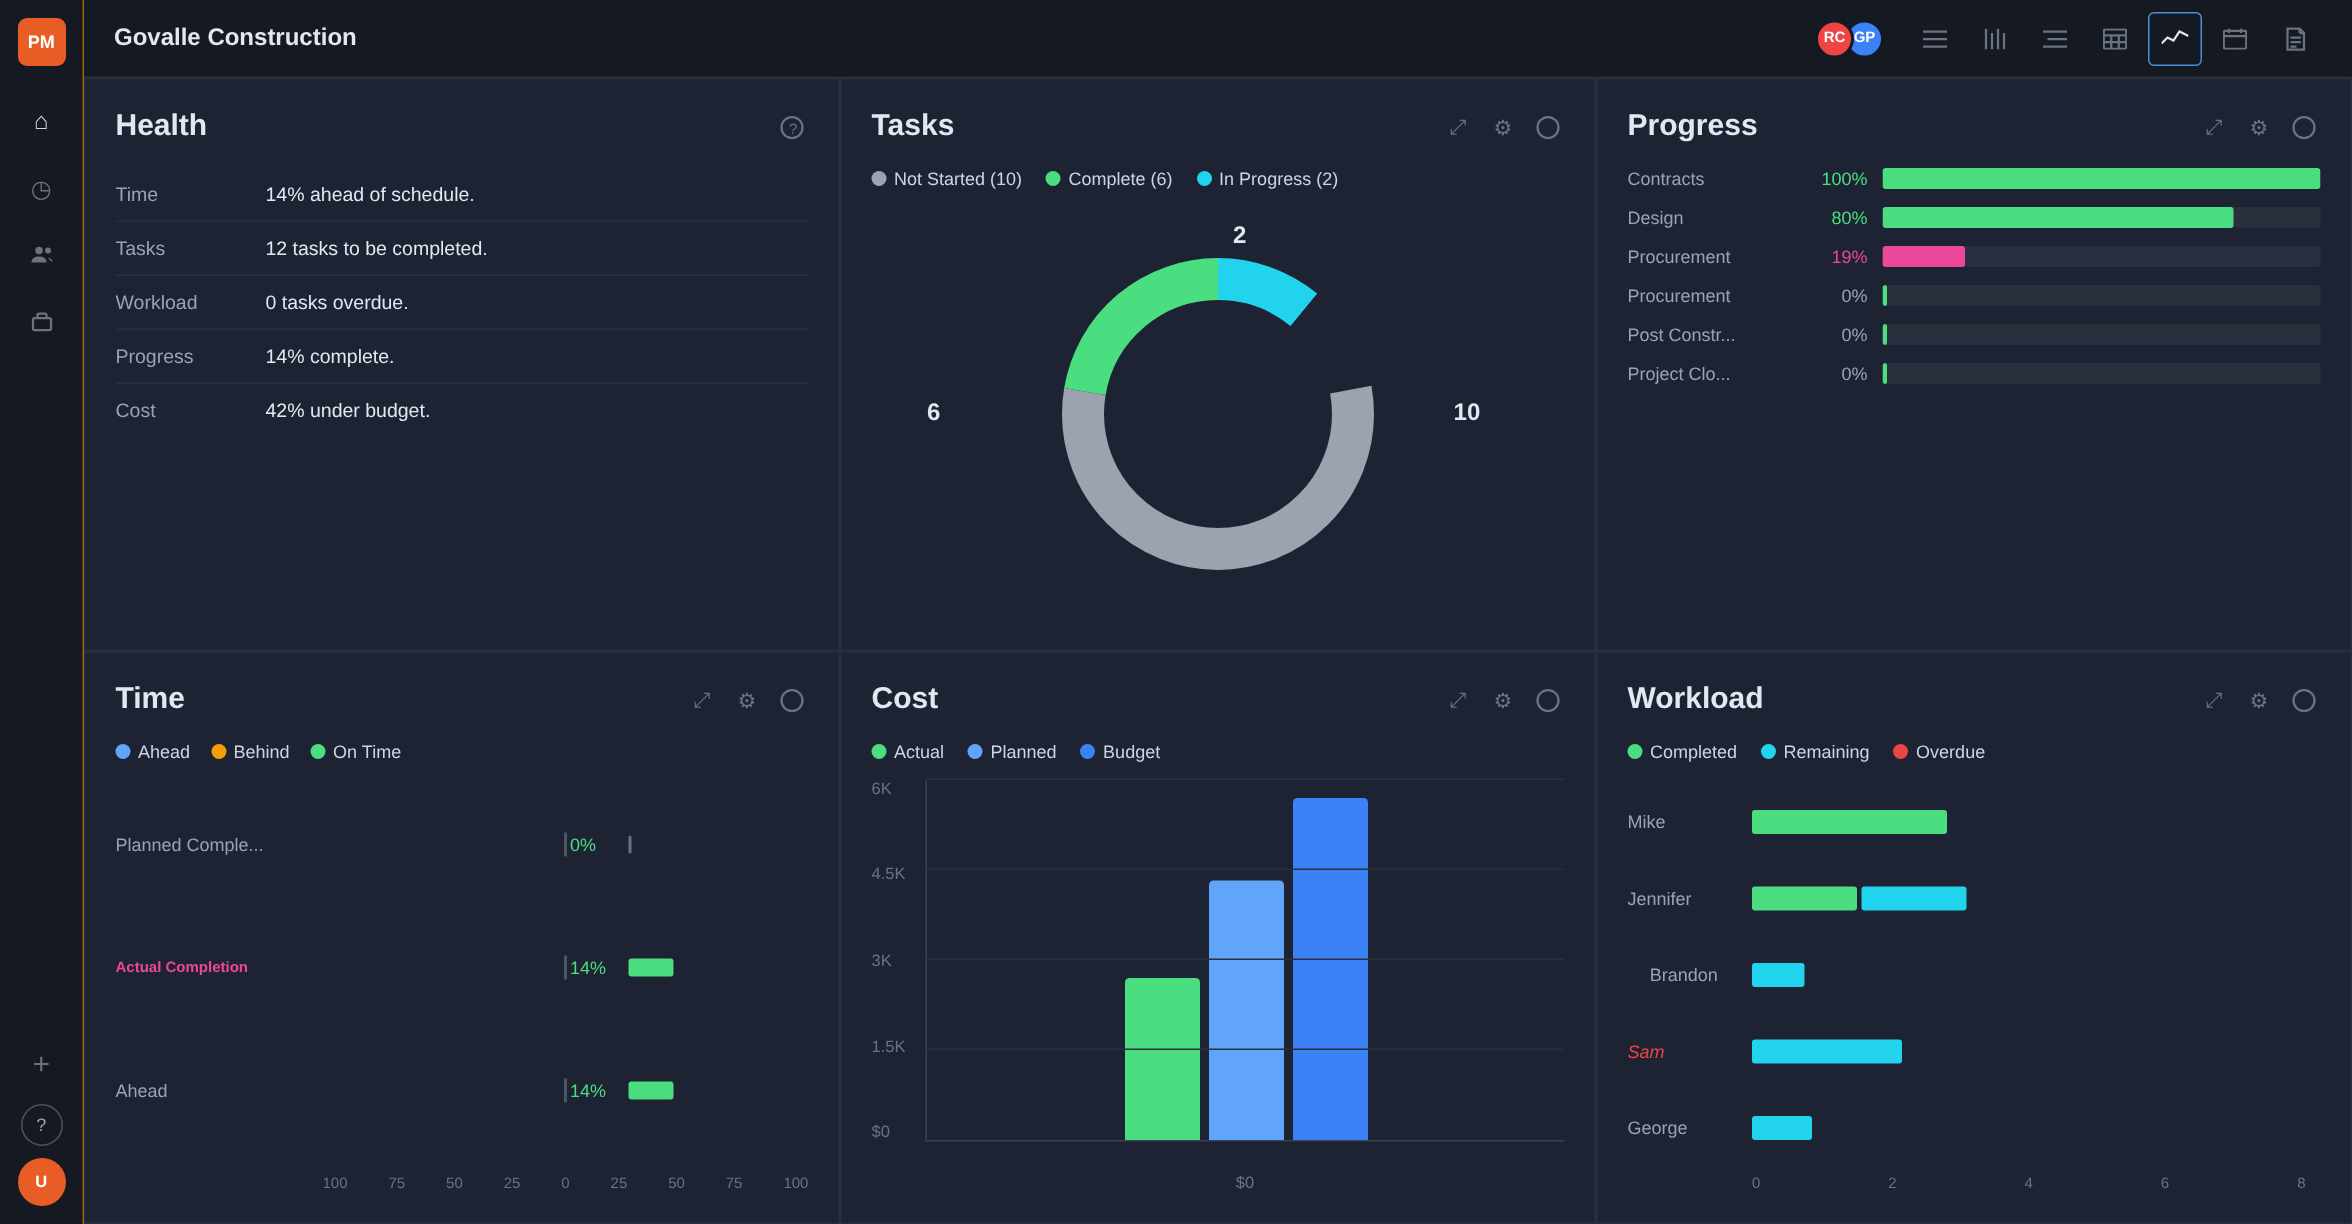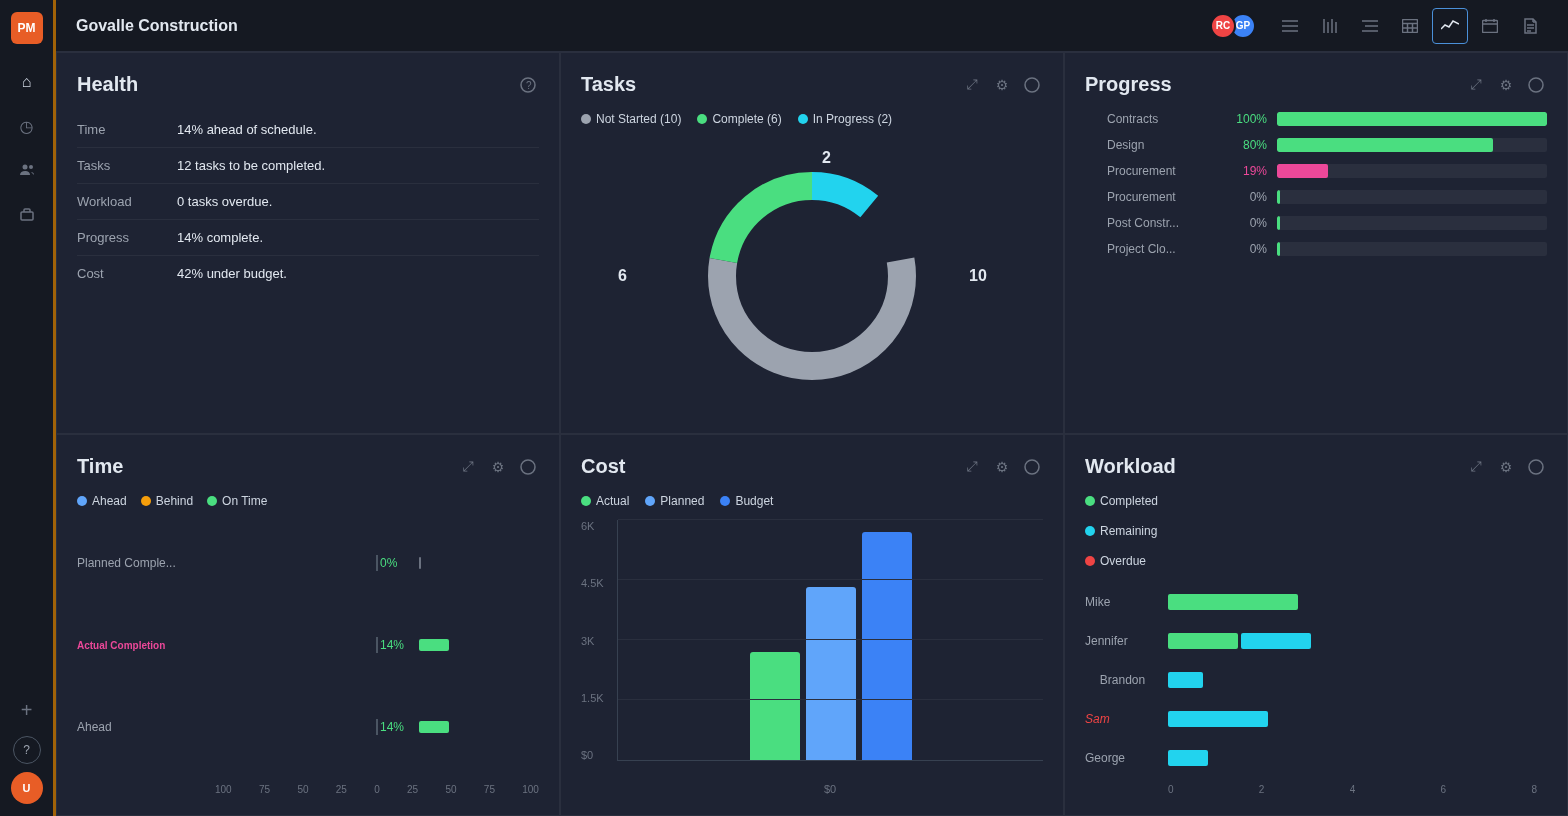--- a/index.html
+++ b/index.html
@@ -15,21 +15,21 @@
 
     
     .sidebar {
       width: 56px;
       background: #151922;
       display: flex;
       flex-direction: column;
       align-items: center;
       padding: 12px 0;
       gap: 8px;
-      border-right: 3px solid #a16207;
+      border-right: 1px solid #a16207;
       flex-shrink: 0;
     }
     .sidebar-logo {
       width: 32px; height: 32px;
       background: #e85d26;
       border-radius: 6px;
       display: flex; align-items: center; justify-content: center;
       color: white; font-weight: bold; font-size: 12px;
       margin-bottom: 12px;
     }
@@ -194,21 +194,21 @@
     }
     .donut-container {
       flex: 1;
       display: flex;
       align-items: center;
       justify-content: center;
       position: relative;
     }
 
     
-    .progress-rows { flex: 1; margin-left: 22px; }
+    .progress-rows { flex: 1; }
     .progress-row {
       display: flex;
       align-items: center;
       margin-bottom: 12px;
       gap: 10px;
     }
     .progress-name {
       width: 110px;
       color: #9ca3af;
       font-size: 12px;
@@ -253,21 +253,20 @@
       margin-bottom: 12px;
       font-size: 12px;
     }
 
     
     .workload-legend {
       display: flex;
       gap: 16px;
       margin-bottom: 14px;
       font-size: 12px;
-      flex-direction: column;
     }
   </style>
 </head>
 <body>
 
 <div class="sidebar">
   <div class="sidebar-logo">PM</div>
   <div class="sidebar-icon active">⌂</div>
   <div class="sidebar-icon">◷</div>
   <div class="sidebar-icon">

